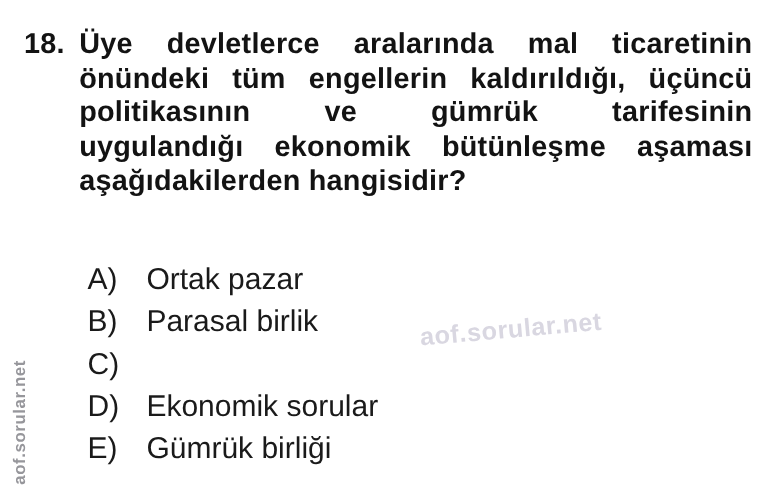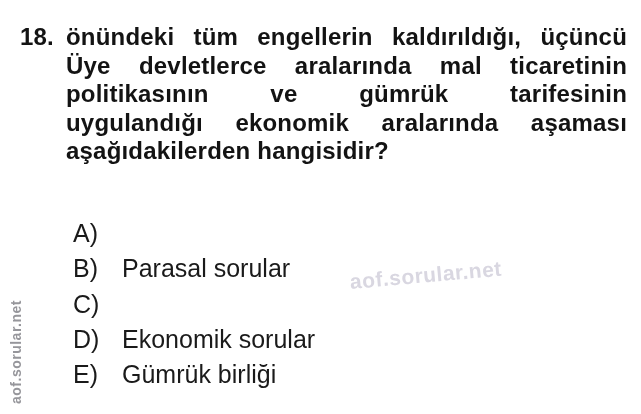--- a/index.html
+++ b/index.html
@@ -90,35 +90,36 @@
   }
 </style>
 </head>
 <body>
 
 <div class="page">
 
   <div class="question">
     <div class="q-number">18.</div>
     <div class="q-text">
+      <div class="q-line">Üye devletlerce aralarında mal ticaretinin</div>
       <div class="q-line">önündeki tüm engellerin kaldırıldığı, üçüncü</div>
-      <div class="q-line">Üye devletlerce aralarında mal ticaretinin</div>
       <div class="q-line">politikasının ve gümrük tarifesinin</div>
-      <div class="q-line">uygulandığı ekonomik aralarında aşaması</div>
+      <div class="q-line">uygulandığı ekonomik bütünleşme aşaması</div>
       <div class="q-line last">aşağıdakilerden hangisidir?</div>
     </div>
   </div>
 
   <div class="options">
     <div class="opt-row">
       <span class="opt-letter">A)</span>
+      <span class="opt-text">Ortak pazar</span>
     </div>
     <div class="opt-row">
       <span class="opt-letter">B)</span>
-      <span class="opt-text">Parasal sorular</span>
+      <span class="opt-text">Parasal birlik</span>
     </div>
     <div class="opt-row">
       <span class="opt-letter">C)</span>
     </div>
     <div class="opt-row">
       <span class="opt-letter">D)</span>
       <span class="opt-text">Ekonomik sorular</span>
     </div>
     <div class="opt-row">
       <span class="opt-letter">E)</span>

